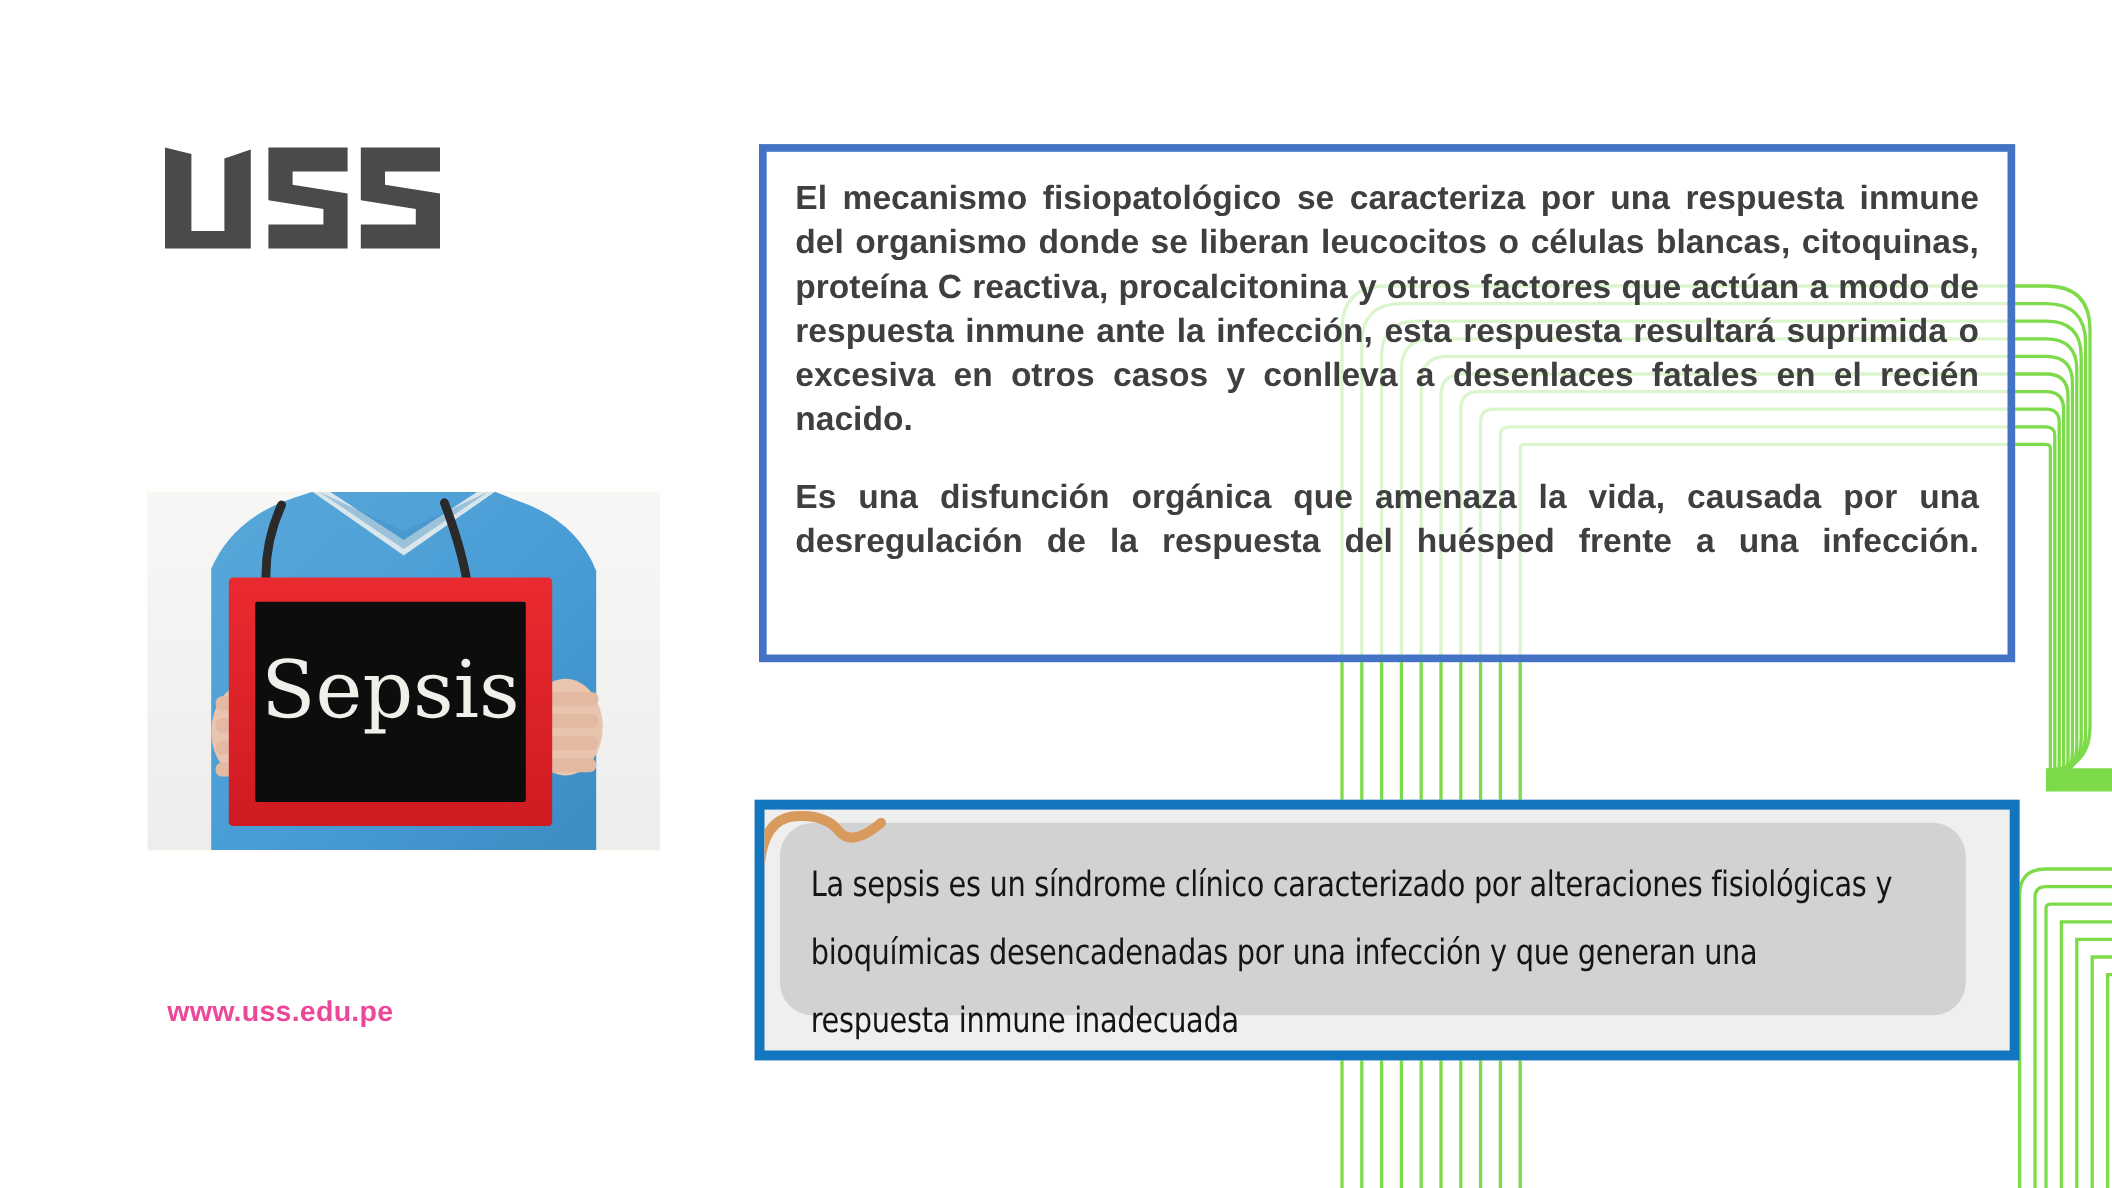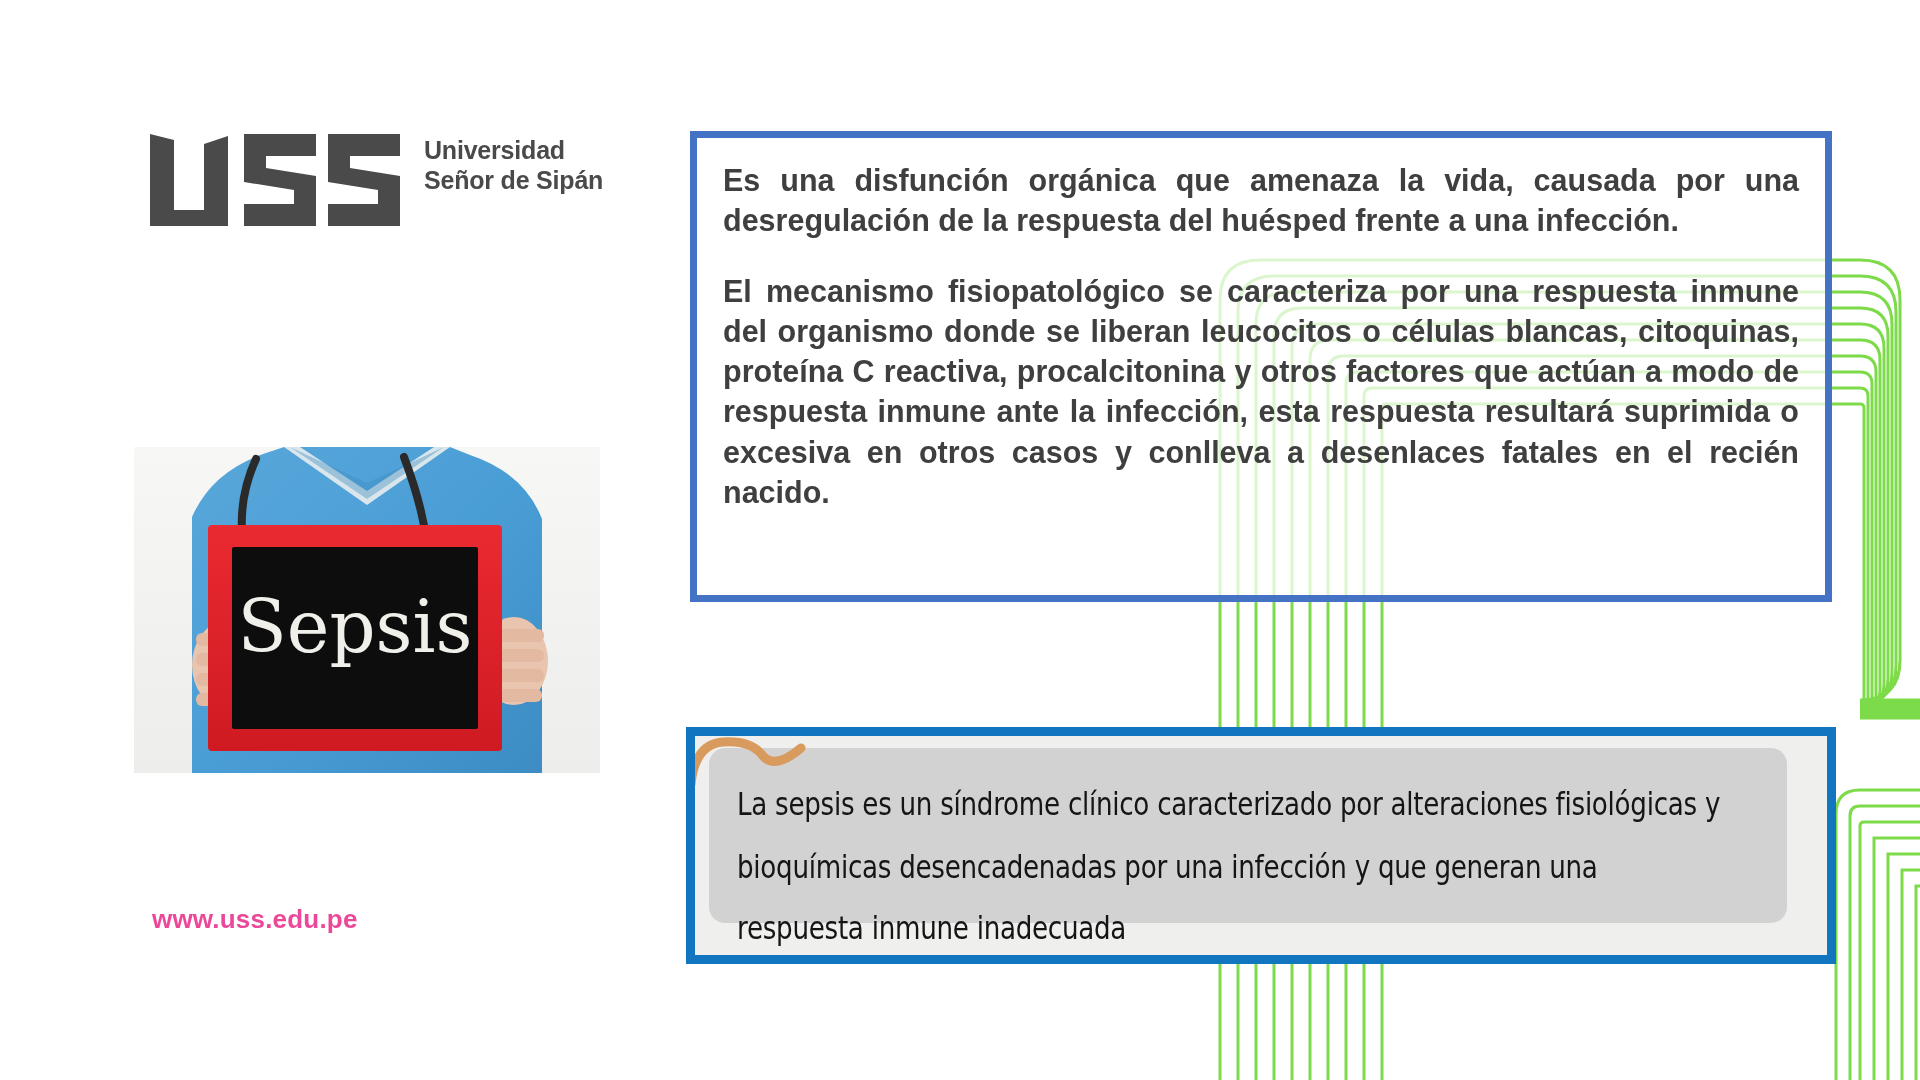--- a/index.html
+++ b/index.html
@@ -143,21 +143,21 @@
     z-index: 4;
     overflow: hidden;
   }
   .quote-inner {
     position: absolute;
     left: 14px;
     top: 12px;
     right: 40px;
     bottom: 32px;
     background: #d2d2d2;
-    border-radius: 16px;
+    border-radius: 30px;
     padding: 26px 28px 10px 28px;
     box-sizing: border-box;
   }
   .quote-text {
     margin: 0;
     color: #151515;
     font-family: "DejaVu Sans", sans-serif;
     font-weight: normal;
     font-size: 27px;
     line-height: 1.95;
@@ -208,22 +208,20 @@
   <div class="left-col">
 
     <div class="logo-row">
       <svg class="uss-mark" viewBox="0 0 258 108" aria-hidden="true">
         <g fill="#4a4a4a">
           <path d="M2 4 L26 10 L26 80 L56 80 L56 14 L80 6 L80 96 L2 96 Z"></path>
           <path d="M96 4 L168 4 L168 26 L118 26 L118 38 L168 46 L168 96 L96 96 L96 74 L146 74 L146 60 L96 52 Z"></path>
           <path d="M180 4 L252 4 L252 26 L202 26 L202 38 L252 46 L252 96 L180 96 L180 74 L230 74 L230 60 L180 52 Z"></path>
         </g>
       </svg>
-      <div class="uni-name">Universidad
-Señor de Sipán</div>
     </div>
 
 
     <div class="photo">
       <svg class="photo-svg" viewBox="0 0 466 326" preserveAspectRatio="none" aria-hidden="true">
         <defs>
           <linearGradient id="bgw" x1="0" y1="0" x2="0" y2="1">
             <stop offset="0" stop-color="#f7f7f6"></stop>
             <stop offset="1" stop-color="#ededec"></stop>
           </linearGradient>
@@ -266,22 +264,22 @@
         <rect x="74" y="78" width="294" height="226" rx="4" fill="url(#frame)"></rect>
         <rect x="98" y="100" width="246" height="182" rx="2" fill="#0d0d0d"></rect>
         <text x="221" y="205" text-anchor="middle" font-family="DejaVu Serif, serif" font-size="72" fill="#f0efe9">Sepsis</text>
       </svg>
     </div>
 
     <div class="site-url">www.uss.edu.pe</div>
   </div>
 
   <div class="def-box">
+    <p class="def-text">El mecanismo fisiopatológico se caracteriza por una respuesta inmune del organismo donde se liberan leucocitos o células blancas, citoquinas, proteína C reactiva, procalcitonina y otros factores que actúan a modo de respuesta inmune ante la infección, esta respuesta resultará suprimida o excesiva en otros casos y conlleva a desenlaces fatales en el recién nacido.</p>
     <p class="def-text">Es una disfunción orgánica que amenaza la vida, causada por una desregulación de la respuesta del huésped frente a una infección.</p>
-    <p class="def-text">El mecanismo fisiopatológico se caracteriza por una respuesta inmune del organismo donde se liberan leucocitos o células blancas, citoquinas, proteína C reactiva, procalcitonina y otros factores que actúan a modo de respuesta inmune ante la infección, esta respuesta resultará suprimida o excesiva en otros casos y conlleva a desenlaces fatales en el recién nacido.</p>
   </div>
 
   <div class="quote-box">
     <svg class="swoosh" viewBox="0 0 130 60" aria-hidden="true">
       <path d="M2 54 Q6 14 34 12 Q62 10 74 26 Q86 40 112 18" stroke="#d99a5e" stroke-width="9" fill="none" stroke-linecap="round"></path>
     </svg>
     <div class="quote-inner">
       <p class="quote-text">La sepsis es un síndrome clínico caracterizado por alteraciones fisiológicas y bioquímicas desencadenadas por una infección y que generan una respuesta inmune inadecuada</p>
     </div>
   </div>

